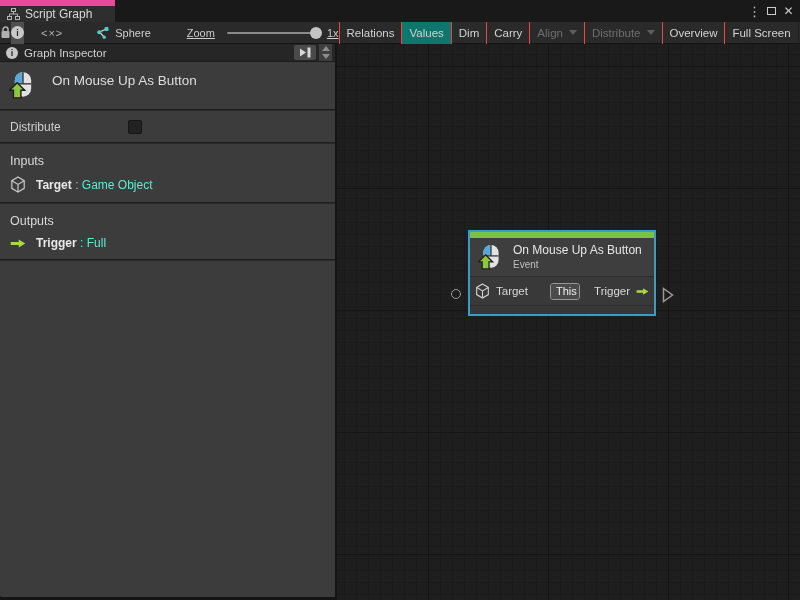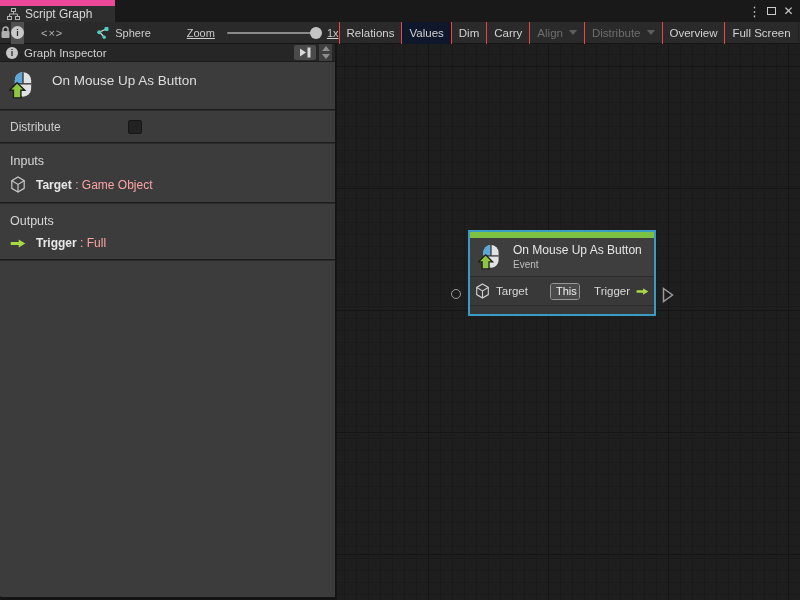--- a/index.html
+++ b/index.html
@@ -30,21 +30,21 @@
   .owner-group { margin-left:32px; display:flex; align-items:center; gap:6px; }
   .zoom-group { margin-left:36px; display:flex; align-items:center;text-decoration:underline; }
   .zoom-label { color:#c9c9c9; }
   .zoom-track { position:relative; width:90px; height:2px; background:#8a8a8a; margin-left:12px; border-radius:1px; }
   .zoom-knob { position:absolute; right:-5px; top:-5px; width:12px; height:12px; border-radius:50%; background:#c4c4c4; }
   .zoom-value { margin-left:10px; color:#c9c9c9; }
   .toolbar-right { margin-left:auto; display:flex; height:22px; margin-right:2px; }
   .tb-button { height:22px; display:flex; align-items:center; padding:3px 7px; color:#d2d2d2;
     border-left:1px solid #ef4444; font-size:11.5px; white-space:nowrap; }
   .tb-button:last-child { border-right:1px solid #202020; }
-  .tb-button.selected { background:#0f172a;text-align:right; }
+  .tb-button.selected { background:#0f766e;text-align:right; }
   .tb-button.disabled { color:#6e6e6e; }
   .dd-arrow { width:0; height:0; border-left:4px solid transparent; border-right:4px solid transparent;
     border-top:5px solid #8a8a8a; margin-left:6px; }
   .tb-button.disabled .dd-arrow { border-top-color:#5d5d5d; }
 
   
   .canvas { position:absolute; left:337px; top:44px; width:463px; height:556px; background:#1e1e1e;
     background-image:
       linear-gradient(90deg,#151515 1px,transparent 1px),
       linear-gradient(#151515 1px,transparent 1px),
@@ -92,21 +92,21 @@
   .unit-header { display:flex; align-items:flex-start; padding:9px 10px 10px 9px; gap:15px; }
   .unit-title { color:#dedede; font-size:13.5px; margin-top:2px; }
   .sep { height:2px; background:#2a2a2a; border-top:1px solid #1d1d1d; }
   .coroutine-row { height:31px; display:flex; align-items:center; padding-left:10px; }
   .coroutine-label { color:#cfcfcf; font-size:12px; width:118px; }
   .checkbox { width:14px; height:14px; background:#222; border:1px solid #161616; border-radius:2px; }
   .io-section { padding:8px 0 9px 0; }
   .io-heading { color:#d8d8d8; font-size:12.5px; margin:2px 0 8px 10px; }
   .io-row { display:flex; align-items:center; margin-left:10px; gap:10px; }
   .io-name { color:#e8e8e8; font-size:12px; font-weight:bold; }
-  .io-type { color:#fca5a5; font-size:12px; font-weight:normal; }
+  .io-type { color:#5eead4; font-size:12px; font-weight:normal; }
   .icon-cell { width:16px; display:flex; justify-content:center; }
 </style>
 </head>
 <body>
 
 <div class="window">
 
   <div class="tabbar">
     <div class="tab">
       <svg width="13" height="12" viewBox="0 0 13 12">

